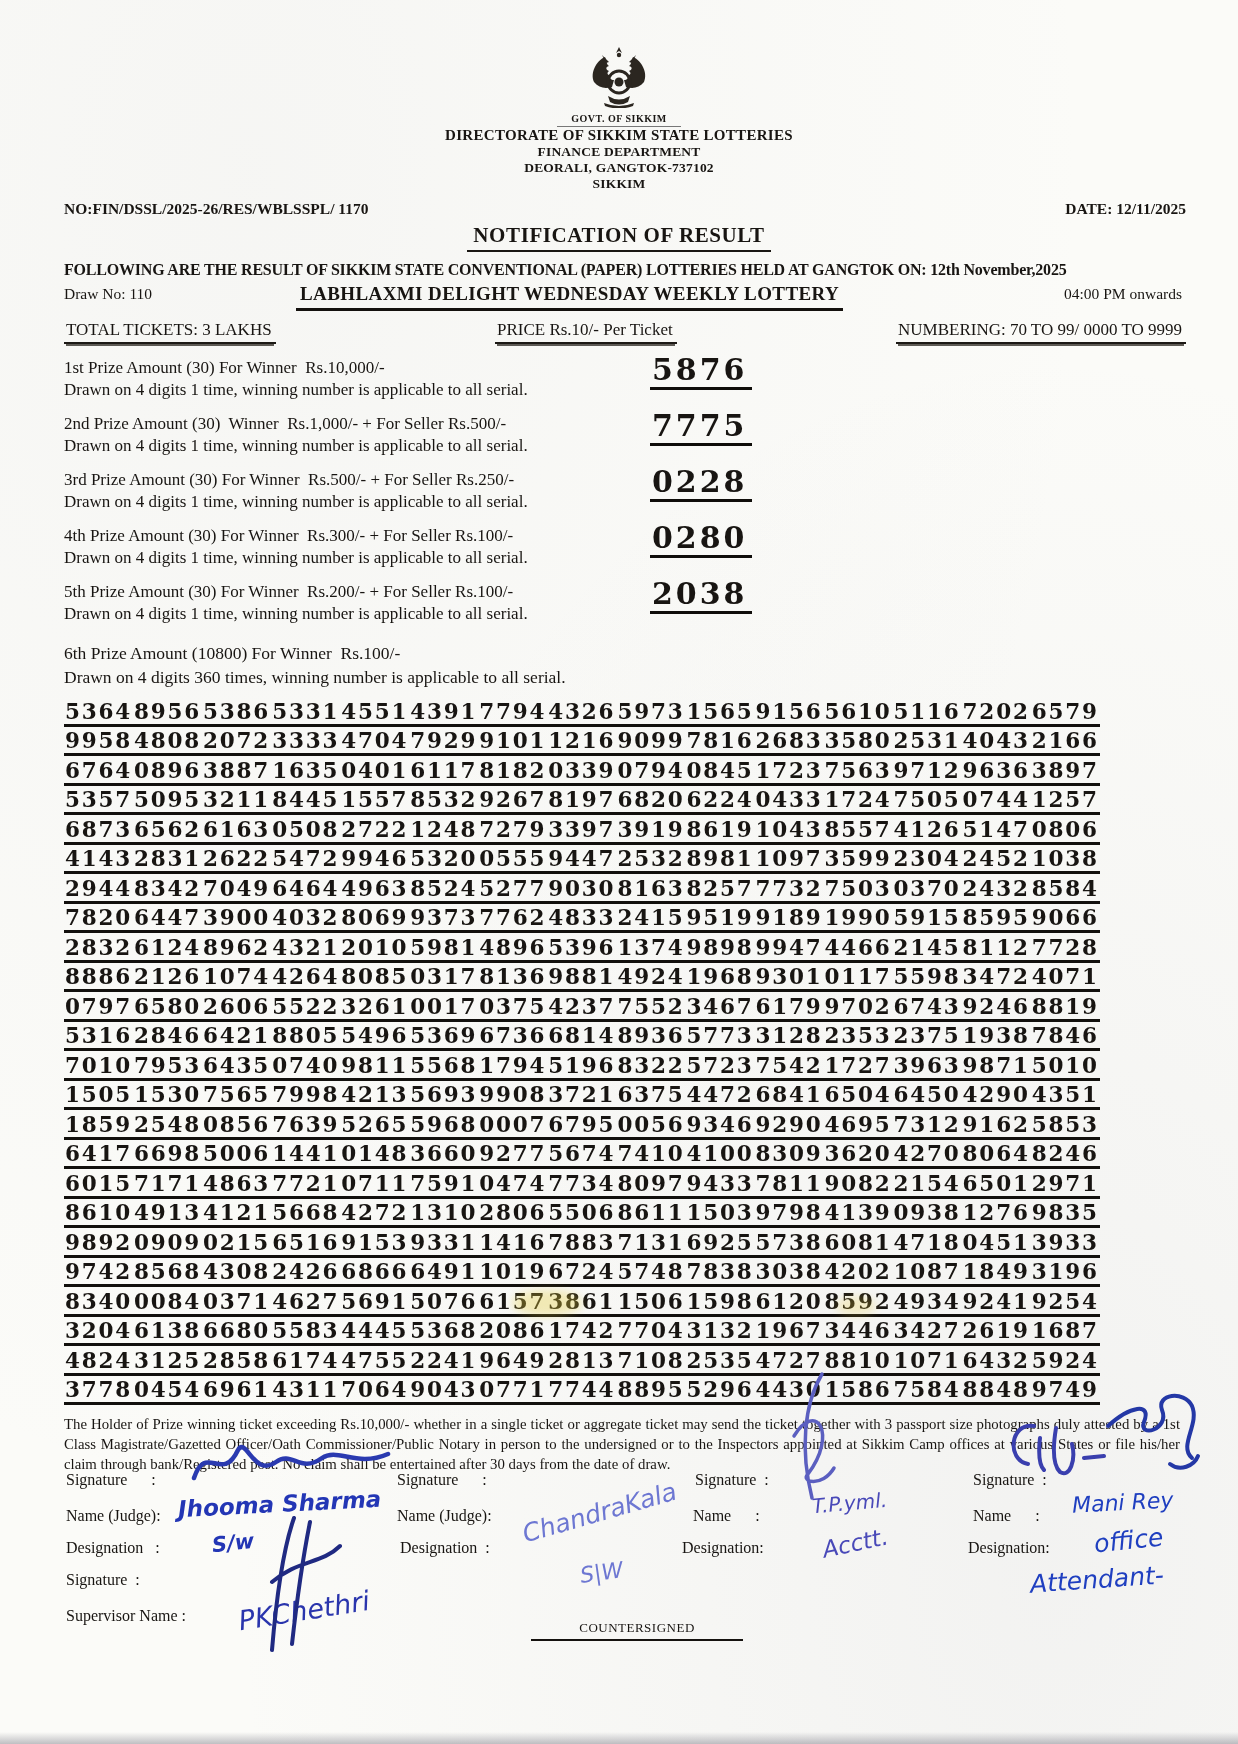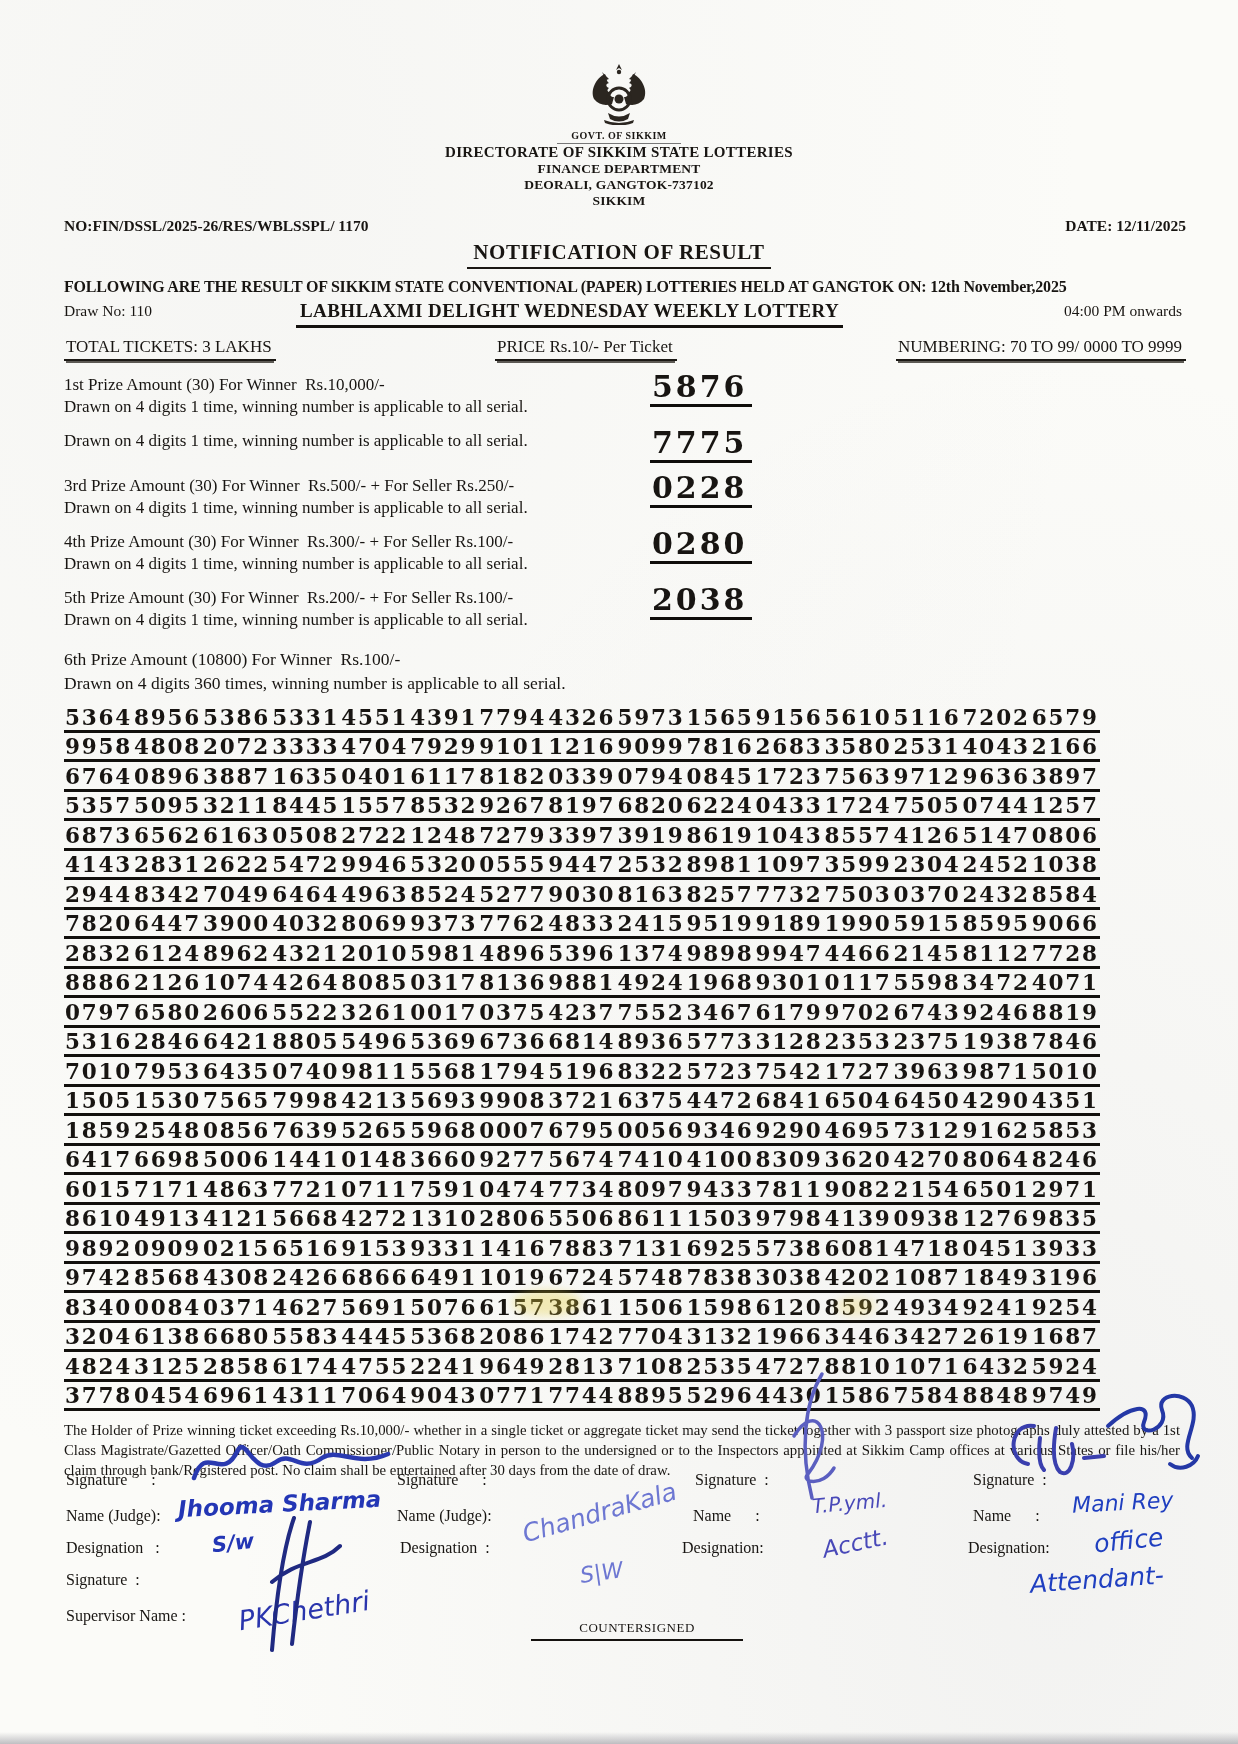--- a/index.html
+++ b/index.html
@@ -7,21 +7,21 @@
     position:relative;width:1238px;height:1744px;margin:0 auto;
     background:
       radial-gradient(ellipse at 20% 10%, rgba(200,200,205,.10), rgba(0,0,0,0) 60%),
       radial-gradient(ellipse at 85% 90%, rgba(180,180,190,.12), rgba(0,0,0,0) 55%),
       #fbfbf8;
     color:#181512;
     font-family:"Liberation Serif", serif;
     overflow:hidden;
   }
   
-  .hdr{padding-top:46px;text-align:center;margin-top:17px;}
+  .hdr{padding-top:46px;text-align:center;}
   .emblem{display:block;margin:0 auto;}
   .emb-cap{font-size:10px;font-weight:bold;letter-spacing:.5px;line-height:12px;display:inline-block;border-bottom:1px solid #777;padding:0 14px 1px 14px;}
   .h-line1{font-size:15px;font-weight:bold;line-height:17px;letter-spacing:.3px;}
   .h-line{font-size:13.5px;font-weight:bold;line-height:16px;letter-spacing:.2px;}
   
   .refrow{display:flex;justify-content:space-between;margin:8px 52px 0 64px;font-size:15.5px;line-height:18px;gap:15px;}
   .refrow .b{font-weight:bold;}
   
   .title-wrap{text-align:center;margin-top:4px;}
   .doc-title{display:inline-block;font-size:21px;font-weight:bold;letter-spacing:.6px;line-height:26px;border-bottom:2.5px solid #1a1713;padding:0 6px 2px 6px;}
@@ -108,20 +108,21 @@
   <div class="prizes">
     <div class="prize">
       <div class="ptxt">
           <div class="ws">1st Prize Amount (30) For Winner  Rs.10,000/-</div>
           <div>Drawn on 4 digits 1 time, winning number is applicable to all serial.</div>
         </div>
       <div class="pnum">5876</div>
     </div>
     <div class="prize">
       <div class="ptxt">
+          <div class="ws">2nd Prize Amount (30)  Winner  Rs.1,000/- + For Seller Rs.500/-</div>
           <div>Drawn on 4 digits 1 time, winning number is applicable to all serial.</div>
         </div>
       <div class="pnum">7775</div>
     </div>
     <div class="prize">
       <div class="ptxt">
           <div class="ws">3rd Prize Amount (30) For Winner  Rs.500/- + For Seller Rs.250/-</div>
           <div>Drawn on 4 digits 1 time, winning number is applicable to all serial.</div>
         </div>
       <div class="pnum">0228</div>
@@ -509,21 +510,21 @@
         <span class="gnum">3204</span>
         <span class="gnum">6138</span>
         <span class="gnum">6680</span>
         <span class="gnum">5583</span>
         <span class="gnum">4445</span>
         <span class="gnum">5368</span>
         <span class="gnum">2086</span>
         <span class="gnum">1742</span>
         <span class="gnum">7704</span>
         <span class="gnum">3132</span>
-        <span class="gnum">1966</span>
+        <span class="gnum">1967</span>
         <span class="gnum">3446</span>
         <span class="gnum">3427</span>
         <span class="gnum">2619</span>
         <span class="gnum">1687</span>
       </div>
       <div class="grid-row">
         <span class="gnum">4824</span>
         <span class="gnum">3125</span>
         <span class="gnum">2858</span>
         <span class="gnum">6174</span>

